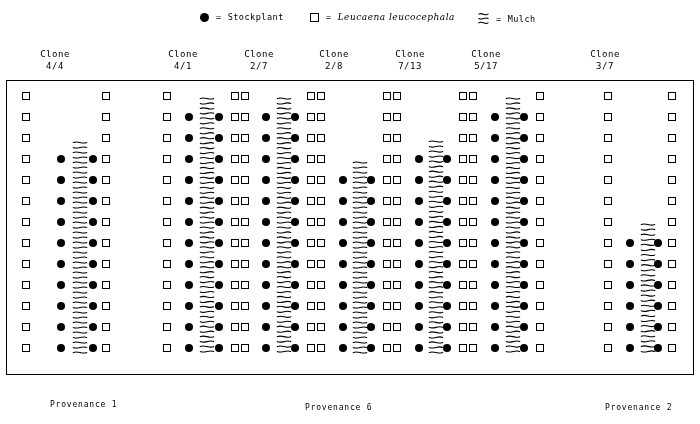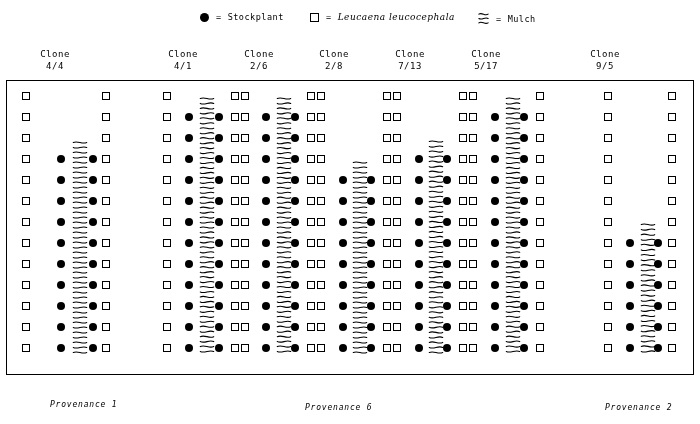--- a/index.html
+++ b/index.html
@@ -82,21 +82,20 @@
     letter-spacing: 0.5px;
     width: 70px;
   }
 
   
   .prov-label {
     position: absolute;
     font-size: 8px;
     letter-spacing: 0.8px;
     white-space: nowrap;
-    font-style: italic;
   }
 
   
   .mark {
     position: absolute;
   }
   .mark.sq {
     width: 8px;
     height: 8px;
     border: 1.2px solid #000;
@@ -147,37 +146,37 @@
       <div class="clone-label" style="left: 20px; top: 48px;">
         <div>Clone</div>
         <div>4/4</div>
       </div>
       <div class="clone-label" style="left: 148px; top: 48px;">
         <div>Clone</div>
         <div>4/1</div>
       </div>
       <div class="clone-label" style="left: 224px; top: 48px;">
         <div>Clone</div>
-        <div>2/6</div>
+        <div>2/7</div>
       </div>
       <div class="clone-label" style="left: 299px; top: 48px;">
         <div>Clone</div>
         <div>2/8</div>
       </div>
       <div class="clone-label" style="left: 375px; top: 48px;">
         <div>Clone</div>
         <div>7/13</div>
       </div>
       <div class="clone-label" style="left: 451px; top: 48px;">
         <div>Clone</div>
         <div>5/17</div>
       </div>
       <div class="clone-label" style="left: 570px; top: 48px;">
         <div>Clone</div>
-        <div>9/5</div>
+        <div>3/7</div>
       </div>
     </div>
 
   <div>
       <div class="mark sq" style="left: 22px; top: 92px;"></div>
       <div class="mark sq" style="left: 22px; top: 113px;"></div>
       <div class="mark sq" style="left: 22px; top: 134px;"></div>
       <div class="mark sq" style="left: 22px; top: 155px;"></div>
       <div class="mark sq" style="left: 22px; top: 176px;"></div>
       <div class="mark sq" style="left: 22px; top: 197px;"></div>

